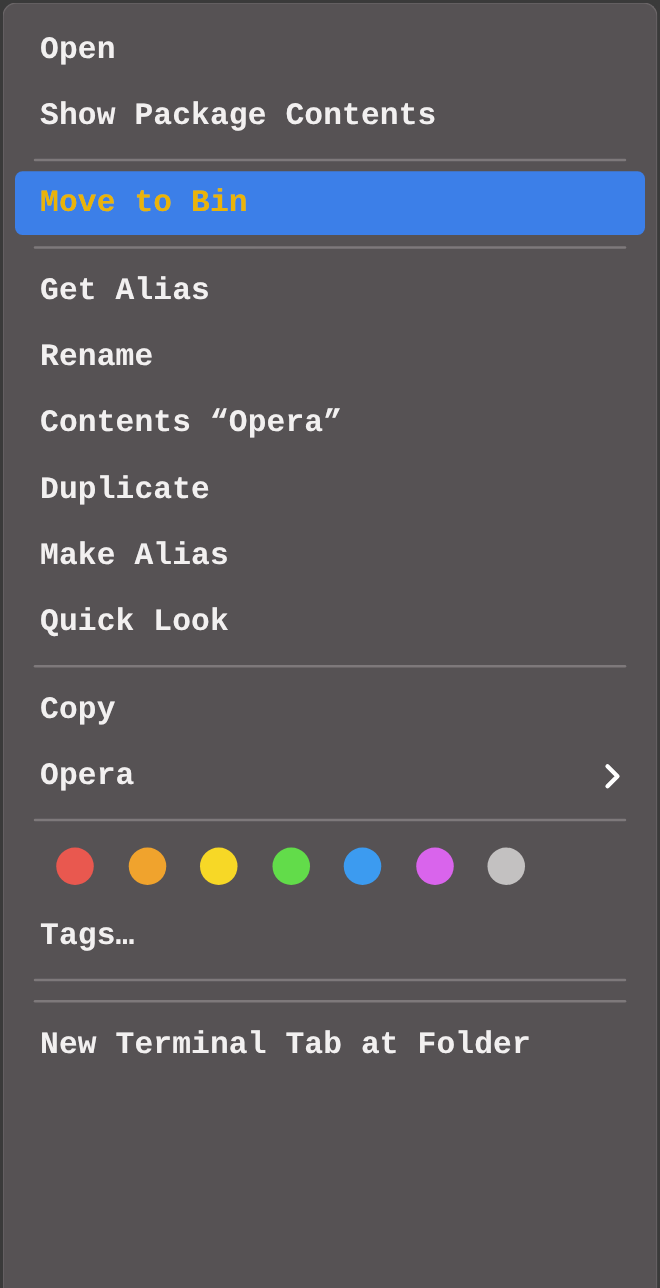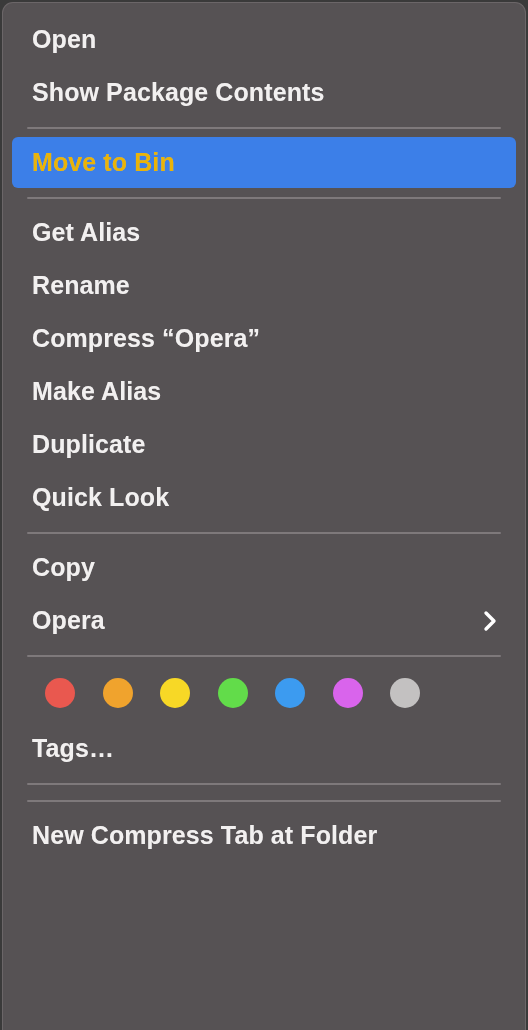--- a/index.html
+++ b/index.html
@@ -49,20 +49,21 @@
     font-size: 25px;
     font-weight: 600;
     letter-spacing: 0.1px;
     white-space: nowrap;
   }
 
   .item .label {
     flex: 1 1 auto;
     line-height: 1;
     text-shadow: 0 0 0.4px rgba(255,255,255,0.35);
+    font-family: Liberation Mono, monospace;
   }
 
   
   .item.selected {
     color: #eab308;
   }
   .item.selected .hl {
     position: absolute;
     left: 9px;
     right: 9px;
@@ -145,27 +146,27 @@
       <div class="sep-wrap">
         <div class="sep" style="background: rgb(126, 121, 123);"></div>
       </div>
       <div class="item">
         <span class="label">Get Alias</span>
       </div>
       <div class="item">
         <span class="label">Rename</span>
       </div>
       <div class="item">
-        <span class="label">Compress “Opera”</span>
+        <span class="label">Contents “Opera”</span>
+      </div>
+      <div class="item">
+        <span class="label">Duplicate</span>
       </div>
       <div class="item">
         <span class="label">Make Alias</span>
-      </div>
-      <div class="item">
-        <span class="label">Duplicate</span>
       </div>
       <div class="item">
         <span class="label">Quick Look</span>
       </div>
       <div class="sep-wrap">
         <div class="sep" style="background: rgb(126, 121, 123);"></div>
       </div>
       <div class="item">
         <span class="label">Copy</span>
       </div>
@@ -192,16 +193,16 @@
       <div class="item">
         <span class="label">Tags…</span>
       </div>
       <div class="sep-wrap">
         <div class="sep" style="background: rgb(126, 121, 123);"></div>
       </div>
       <div class="sep-wrap">
         <div class="sep" style="background: rgb(126, 121, 123);"></div>
       </div>
       <div class="item">
-        <span class="label">New Compress Tab at Folder</span>
+        <span class="label">New Terminal Tab at Folder</span>
       </div>
     </div>
 </div>
 
 </body></html>

